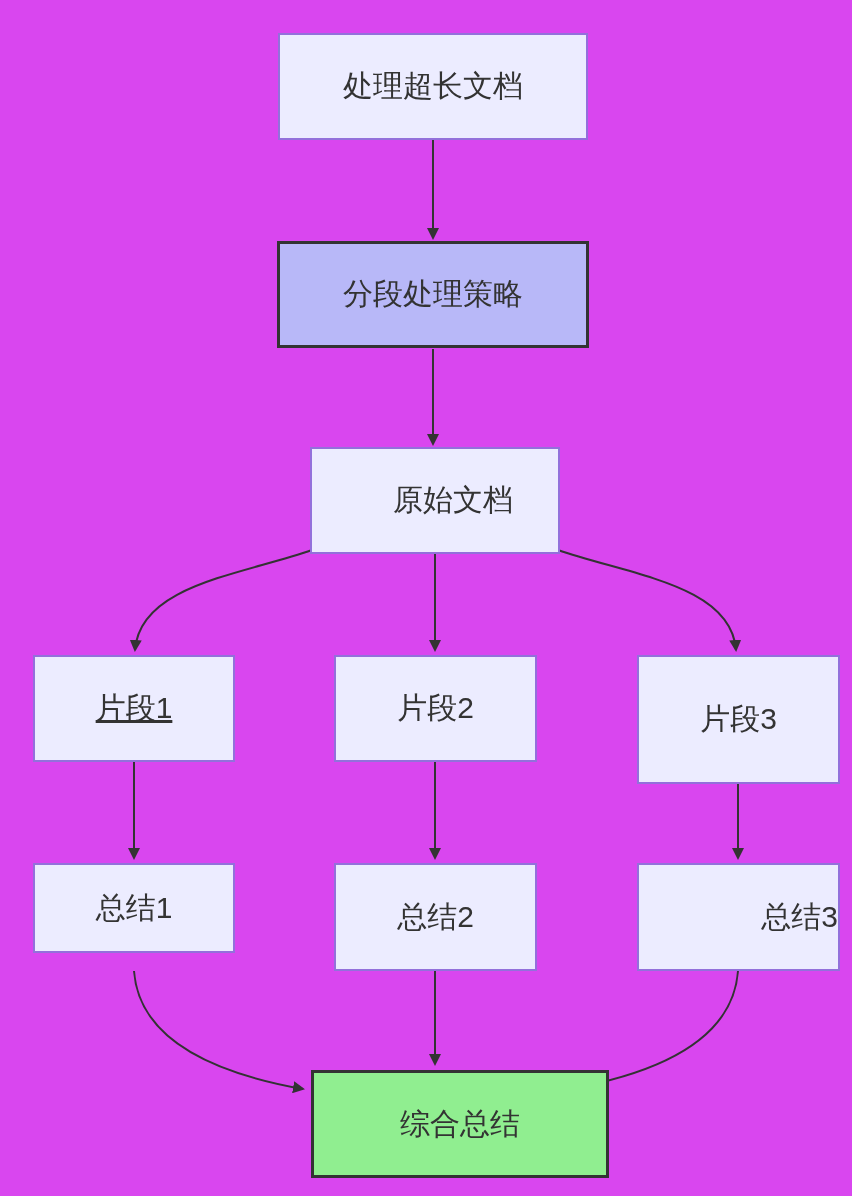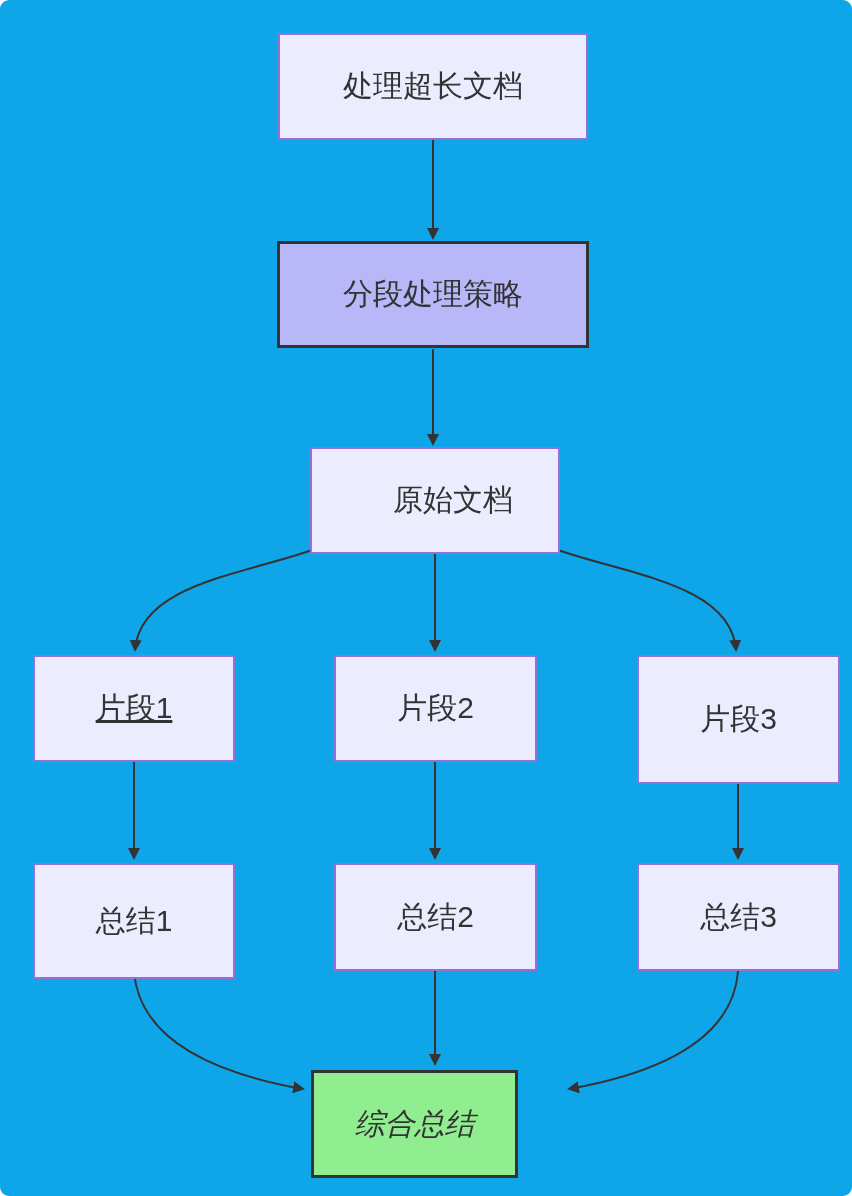--- a/index.html
+++ b/index.html
@@ -5,23 +5,22 @@
   html, body {
     margin: 0;
     padding: 0;
     background: #ffffff;
     font-family: "Liberation Sans", "DejaVu Sans", sans-serif;
   }
   .canvas {
     position: relative;
     width: 852px;
     height: 1196px;
-    background: #0ea5e9;
+    background: #d946ef;
     overflow: hidden;
-    border-radius: 9px;
   }
   .edges {
     position: absolute;
     left: 0; top: 0;
     width: 852px; height: 1196px;
   }
   .edges path {
     fill: none;
     stroke: #333333;
     stroke-width: 2;
@@ -48,24 +47,24 @@
     background: #90EE90;
     border: 3.5px solid #333333;
   }
   
   .n-start    { left: 278px; top: 33px;   width: 310px; height: 107px; }
   .n-strategy { left: 277px; top: 241px;  width: 312px; height: 107px; }
   .n-doc      { left: 310px; top: 447px;  width: 250px; height: 107px; padding-left: 36px; }
   .n-seg1     { left: 33px;  top: 655px;  width: 202px; height: 107px; text-decoration: underline; }
   .n-seg2     { left: 334px; top: 655px;  width: 203px; height: 107px; }
   .n-seg3     { left: 637px; top: 655px;  width: 203px; height: 129px; }
-  .n-sum1     { left: 33px;  top: 863px;  width: 202px; height: 116px; text-align: center; }
+  .n-sum1     { left: 33px;  top: 863px;  width: 202px; height: 90px; text-align: center; }
   .n-sum2     { left: 334px; top: 863px;  width: 203px; height: 108px; }
-  .n-sum3     { left: 637px; top: 863px;  width: 203px; height: 108px; }
-  .n-final    { left: 311px; top: 1070px; width: 207px; height: 108px; font-style: italic; }
+  .n-sum3     { left: 637px; top: 863px;  width: 203px; height: 108px; justify-content: flex-end; }
+  .n-final    { left: 311px; top: 1070px; width: 298px; height: 108px; }
 </style>
 </head>
 <body>
 
 <div class="canvas">
 
   <svg class="edges" viewBox="0 0 852 1196" xmlns="http://www.w3.org/2000/svg">
     <defs>
       <marker id="arrow" viewBox="0 0 12 12" refX="10" refY="6" markerWidth="12" markerHeight="12" markerUnits="userSpaceOnUse" orient="auto">
         <polygon points="0,0 12,6 0,12" fill="#333333"></polygon>

